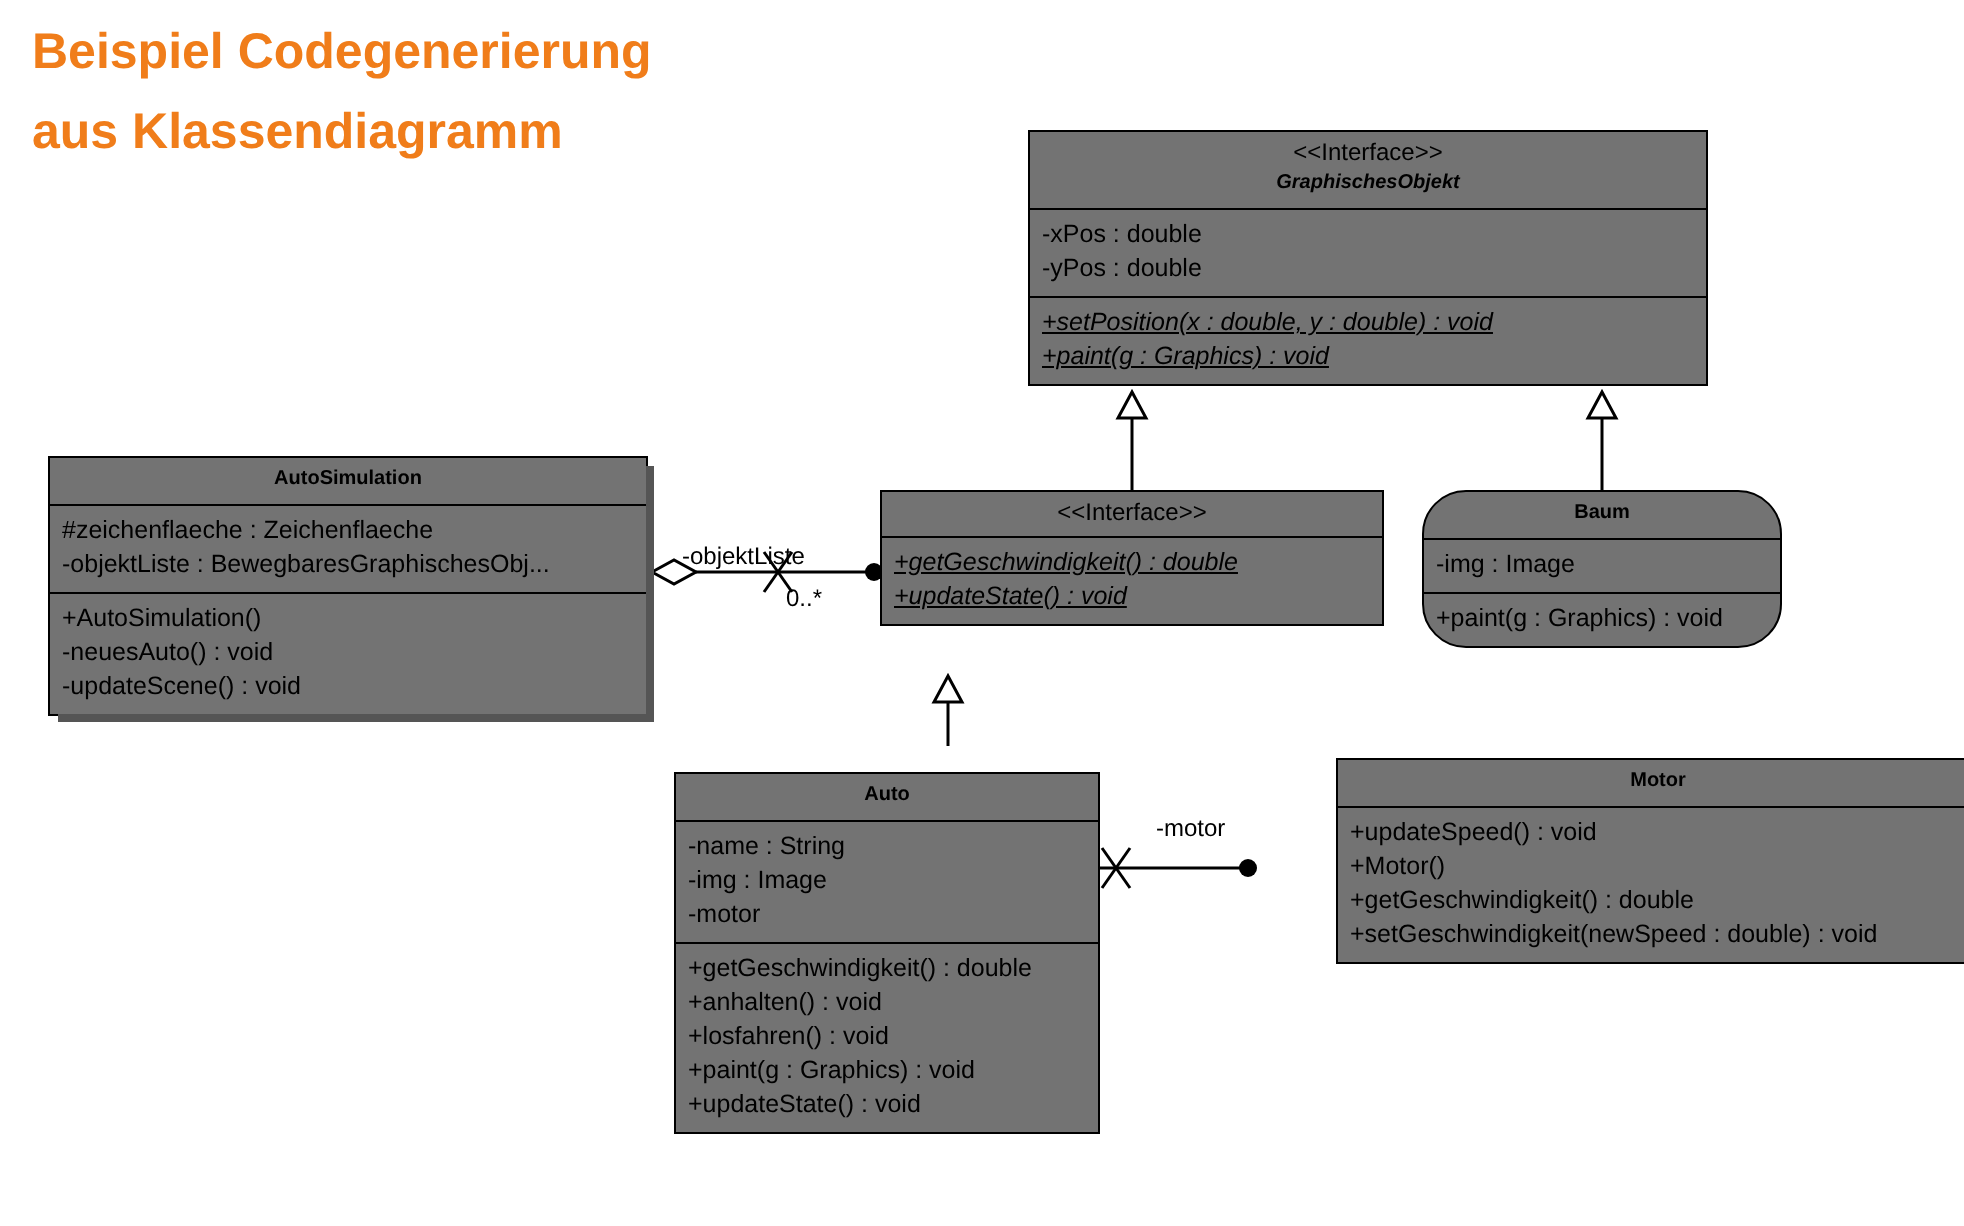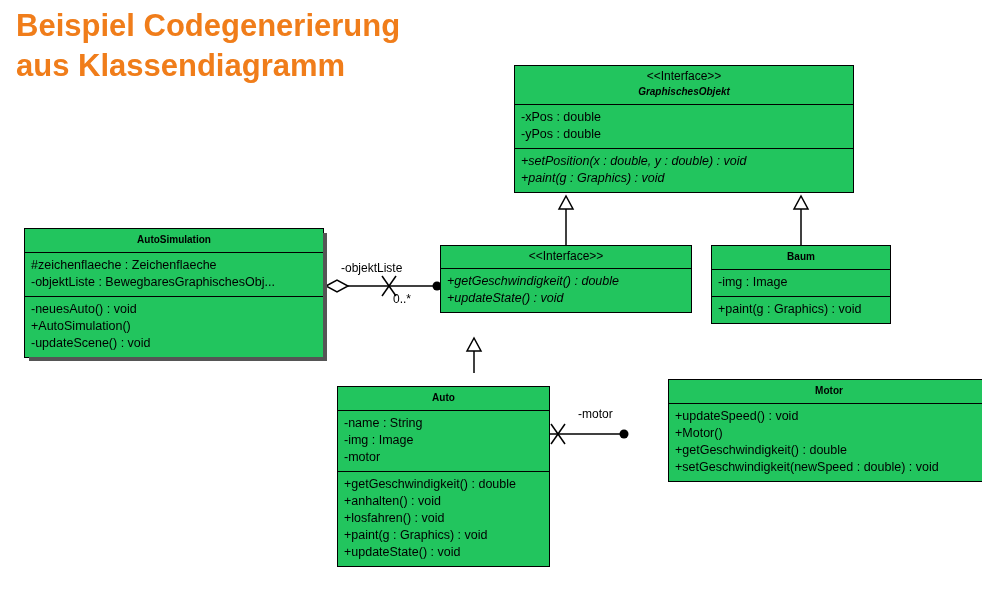--- a/index.html
+++ b/index.html
@@ -13,28 +13,28 @@
     height: 613px;
     background: #ffffff;
     font-family: "Liberation Sans", sans-serif;
     overflow: hidden;
   }
   .title {
     position: absolute;
     left: 16px;
     top: 6px;
     color: #F07D1A;
-    font-size: 31px;
+    font-size: 25px;
     font-weight: bold;
     line-height: 40px;
     white-space: pre;
   }
   .umlbox {
     position: absolute;
-    background: #22c55e;
+    background: #737373;
     border: 1.5px solid #000000;
     box-sizing: border-box;
   }
   .umlbox .shadow-r {
     position: absolute;
     right: -4px;
     top: 4px;
     width: 4px;
     bottom: -4px;
     background: #555555;
@@ -70,21 +70,21 @@
   }
   .compartment:last-child {
     border-bottom: none;
   }
   .member {
     font-size: 12.5px;
     line-height: 17px;
     white-space: nowrap;
     overflow: hidden;
   }
-  .member.italic { font-style: italic; }
+  .member.italic { font-style: italic; text-decoration: underline; }
   .member.underline { text-decoration: underline; }
 
   .edge-label {
     position: absolute;
     font-size: 12px;
     white-space: nowrap;
     color: #000;
   }
   svg.lines {
     position: absolute;
@@ -146,37 +146,37 @@
     <div class="shadow-r"></div>
     <div class="shadow-b"></div>
     <div class="cls-header">
       <div class="cls-name">AutoSimulation</div>
     </div>
     <div class="compartment">
       <div class="member">#zeichenflaeche : Zeichenflaeche</div>
       <div class="member">-objektListe : BewegbaresGraphischesObj...</div>
     </div>
     <div class="compartment">
+      <div class="member">+AutoSimulation()</div>
       <div class="member">-neuesAuto() : void</div>
-      <div class="member">+AutoSimulation()</div>
       <div class="member">-updateScene() : void</div>
     </div>
   </div>
 
   <div class="umlbox" style="left:440px; top:245px; width:252px;">
     <div class="cls-header">
       <div class="stereotype">&lt;&lt;Interface&gt;&gt;</div>
     </div>
     <div class="compartment">
       <div class="member italic">+getGeschwindigkeit() : double</div>
       <div class="member italic">+updateState() : void</div>
     </div>
   </div>
 
-  <div class="umlbox" style="left:711px; top:245px; width:180px;">
+  <div class="umlbox" style="left:711px; top:245px; width:180px;border-radius:22px;">
     <div class="cls-header">
       <div class="cls-name">Baum</div>
     </div>
     <div class="compartment">
       <div class="member">-img : Image</div>
     </div>
     <div class="compartment">
       <div class="member">+paint(g : Graphics) : void</div>
     </div>
   </div>
@@ -204,17 +204,17 @@
       <div class="cls-name">Motor</div>
     </div>
     <div class="compartment">
       <div class="member">+updateSpeed() : void</div>
       <div class="member">+Motor()</div>
       <div class="member">+getGeschwindigkeit() : double</div>
       <div class="member">+setGeschwindigkeit(newSpeed : double) : void</div>
     </div>
   </div>
 
-  <div class="edge-label" style="left:341px; top:261px;">-objektListe</div>
+  <div class="edge-label" style="left:341px; top:271px;">-objektListe</div>
   <div class="edge-label" style="left:393px; top:292px;">0..*</div>
   <div class="edge-label" style="left:578px; top:407px;">-motor</div>
 
 </div>
 
 </body></html>

